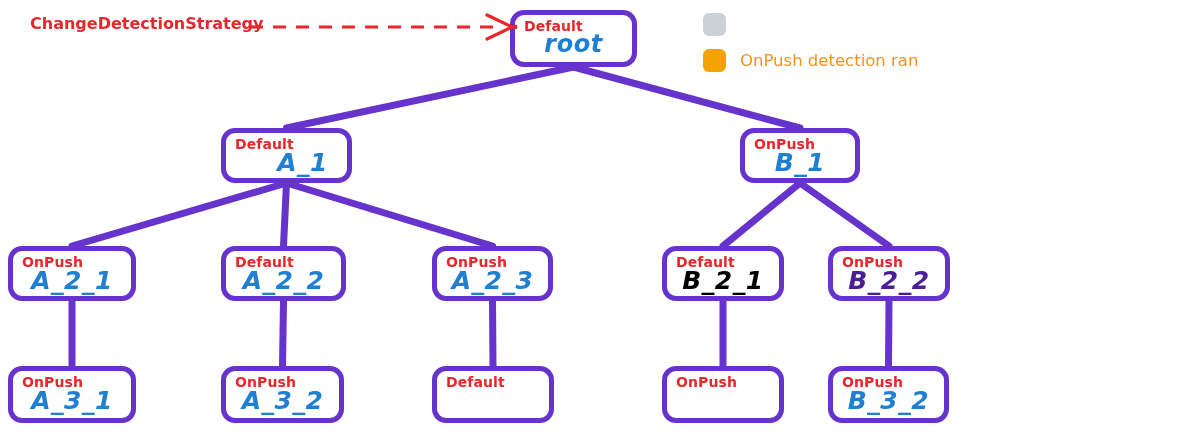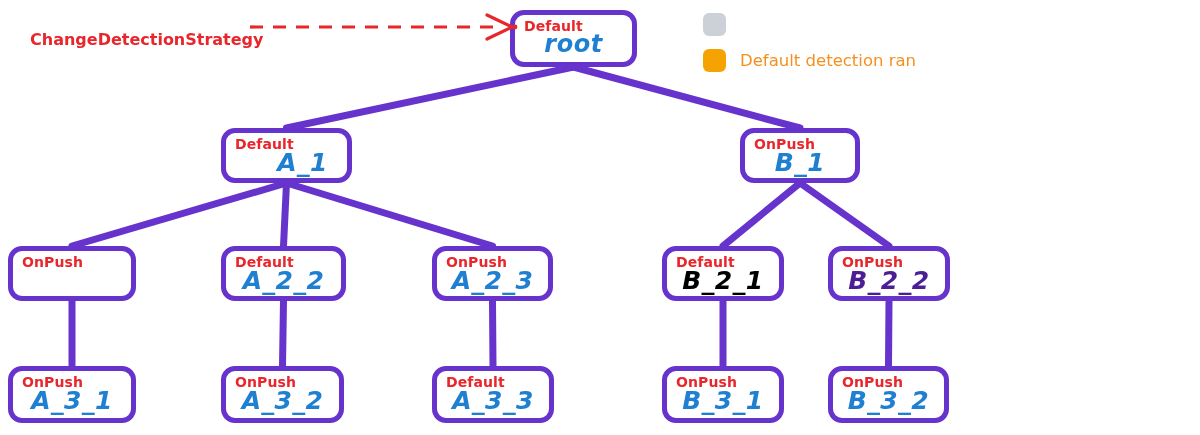--- a/index.html
+++ b/index.html
@@ -67,21 +67,20 @@
   #annotation-caption {
     position: absolute;
     left: 30px;
     top: 14px;
     font-family: "DejaVu Sans", sans-serif;
     font-size: 16px;
     font-weight: 600;
     color: #e8262b;
     white-space: nowrap;
     z-index: 4;
-    margin-top: 16px;
   }
 
   
   #legend {
     position: absolute;
     left: 703px;
     top: 9px;
     z-index: 4;
   }
   .legend-row {
@@ -131,38 +130,39 @@
   </svg>
 
   <div id="annotation-caption">ChangeDetectionStrategy</div>
 
   <div id="legend">
     <div class="legend-row">
       <span class="legend-swatch" style="background: rgb(204, 209, 215);"></span>
     </div>
     <div class="legend-row">
       <span class="legend-swatch" style="background: rgb(245, 163, 2);"></span>
-      <span class="legend-text" style="color: rgb(245, 144, 30);">Default detection ran</span>
+      <span class="legend-text" style="color: rgb(245, 144, 30);">OnPush detection ran</span>
     </div>
   </div>
 
 <div class="node" style="left: 510px; top: 10px; width: 127px; height: 57px; border-color: rgb(102, 51, 204);">
       <div class="node-strategy" style="color: rgb(232, 38, 43);">Default</div>
       <div class="node-label plain" style="color: rgb(31, 127, 208);">root</div>
     </div>
     <div class="node" style="left: 221px; top: 128px; width: 131px; height: 55px; border-color: rgb(102, 51, 204);">
       <div class="node-strategy" style="color: rgb(232, 38, 43);">Default</div>
       <div class="node-label" style="color: rgb(31, 127, 208); margin-left: 32px;">A_1</div>
     </div>
     <div class="node" style="left: 740px; top: 128px; width: 120px; height: 55px; border-color: rgb(102, 51, 204);">
       <div class="node-strategy" style="color: rgb(232, 38, 43);">OnPush</div>
       <div class="node-label" style="color: rgb(31, 127, 208);">B_1</div>
     </div>
     <div class="node" style="left: 8px; top: 246px; width: 128px; height: 55px; border-color: rgb(102, 51, 204);">
       <div class="node-strategy" style="color: rgb(232, 38, 43);">OnPush</div>
+      <div class="node-label" style="color: rgb(31, 127, 208);">A_2_1</div>
     </div>
     <div class="node" style="left: 221px; top: 246px; width: 125px; height: 55px; border-color: rgb(102, 51, 204);">
       <div class="node-strategy" style="color: rgb(232, 38, 43);">Default</div>
       <div class="node-label" style="color: rgb(31, 127, 208);">A_2_2</div>
     </div>
     <div class="node" style="left: 432px; top: 246px; width: 121px; height: 55px; border-color: rgb(102, 51, 204);">
       <div class="node-strategy" style="color: rgb(232, 38, 43);">OnPush</div>
       <div class="node-label" style="color: rgb(31, 127, 208);">A_2_3</div>
     </div>
     <div class="node" style="left: 662px; top: 246px; width: 122px; height: 55px; border-color: rgb(102, 51, 204);">
@@ -176,23 +176,21 @@
     <div class="node" style="left: 8px; top: 366px; width: 128px; height: 57px; border-color: rgb(102, 51, 204);">
       <div class="node-strategy" style="color: rgb(232, 38, 43);">OnPush</div>
       <div class="node-label" style="color: rgb(31, 127, 208); text-align: center;">A_3_1</div>
     </div>
     <div class="node" style="left: 221px; top: 366px; width: 123px; height: 57px; border-color: rgb(102, 51, 204);">
       <div class="node-strategy" style="color: rgb(232, 38, 43);">OnPush</div>
       <div class="node-label" style="color: rgb(31, 127, 208);">A_3_2</div>
     </div>
     <div class="node" style="left: 432px; top: 366px; width: 122px; height: 57px; border-color: rgb(102, 51, 204);">
       <div class="node-strategy" style="color: rgb(232, 38, 43);">Default</div>
-      <div class="node-label" style="color: rgb(31, 127, 208);">A_3_3</div>
     </div>
     <div class="node" style="left: 662px; top: 366px; width: 122px; height: 57px; border-color: rgb(102, 51, 204);">
       <div class="node-strategy" style="color: rgb(232, 38, 43);">OnPush</div>
-      <div class="node-label" style="color: rgb(31, 127, 208);">B_3_1</div>
     </div>
     <div class="node" style="left: 828px; top: 366px; width: 121px; height: 57px; border-color: rgb(102, 51, 204);">
       <div class="node-strategy" style="color: rgb(232, 38, 43);">OnPush</div>
       <div class="node-label" style="color: rgb(31, 127, 208);">B_3_2</div>
     </div>
   </div>
 
 </body></html>

